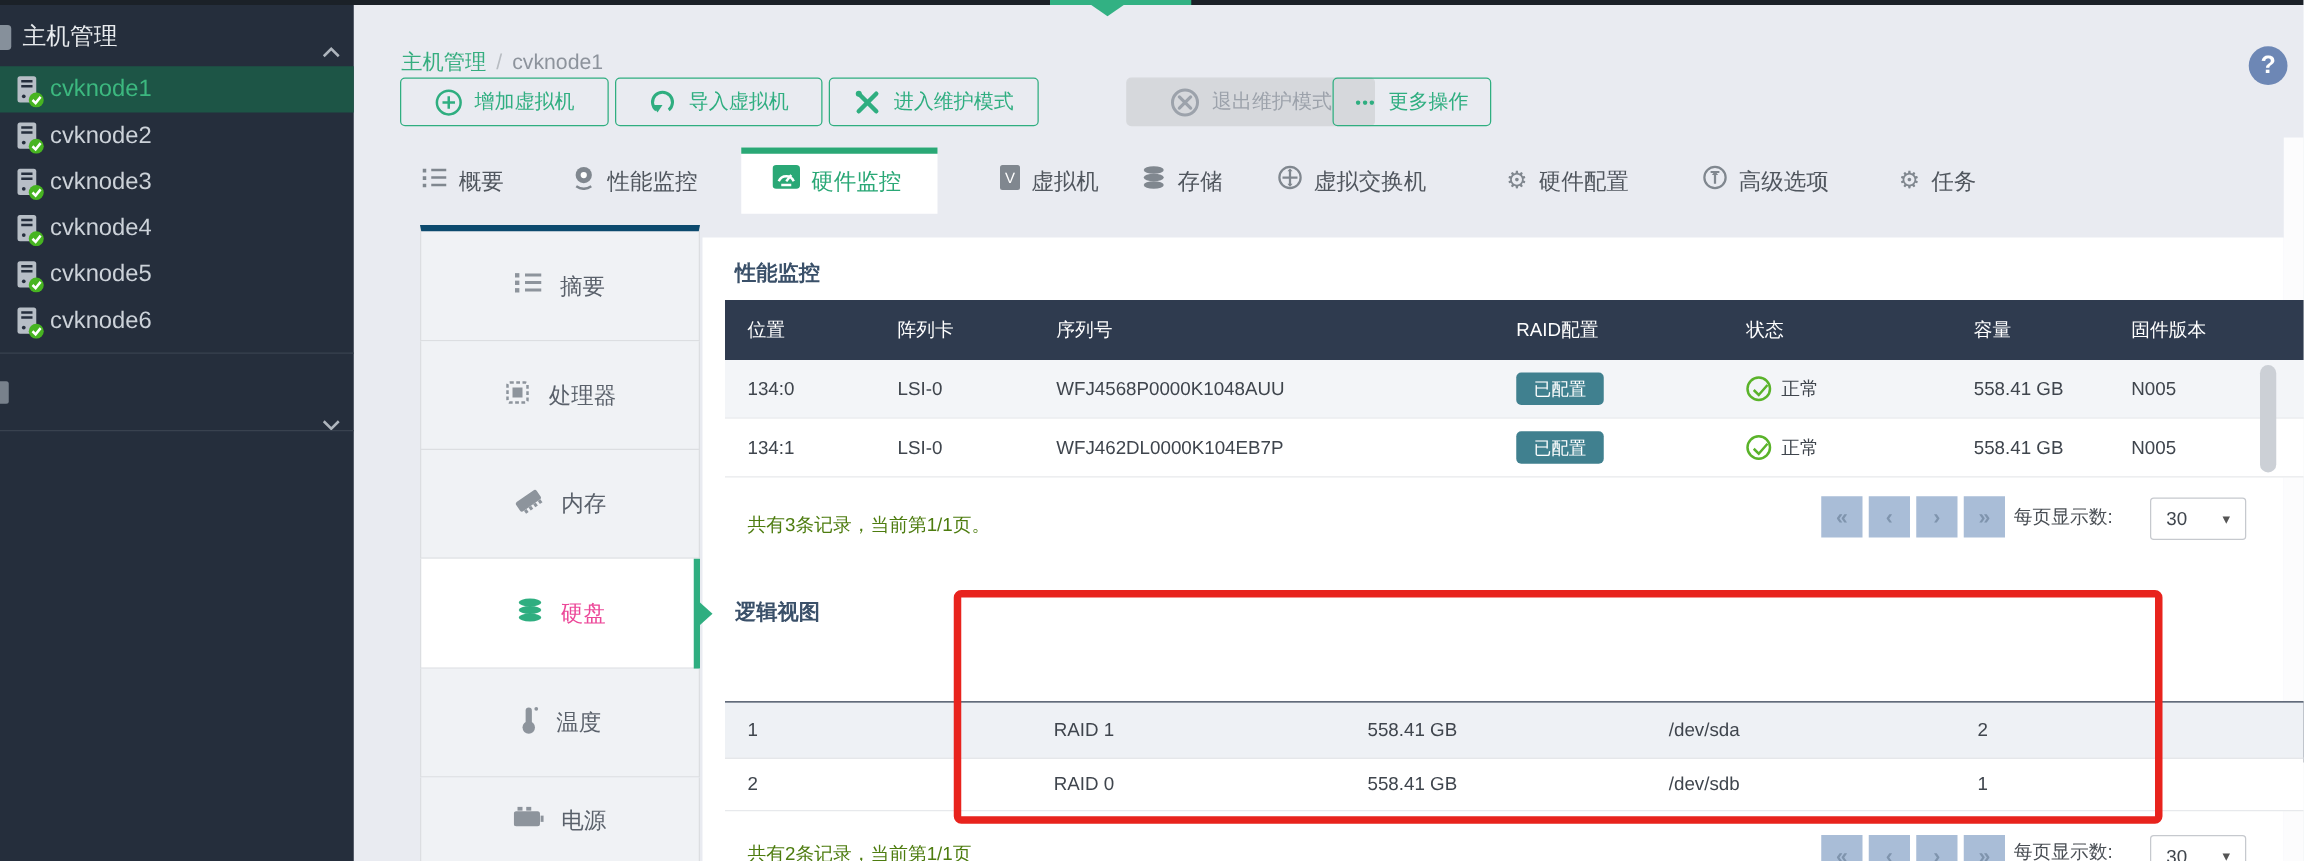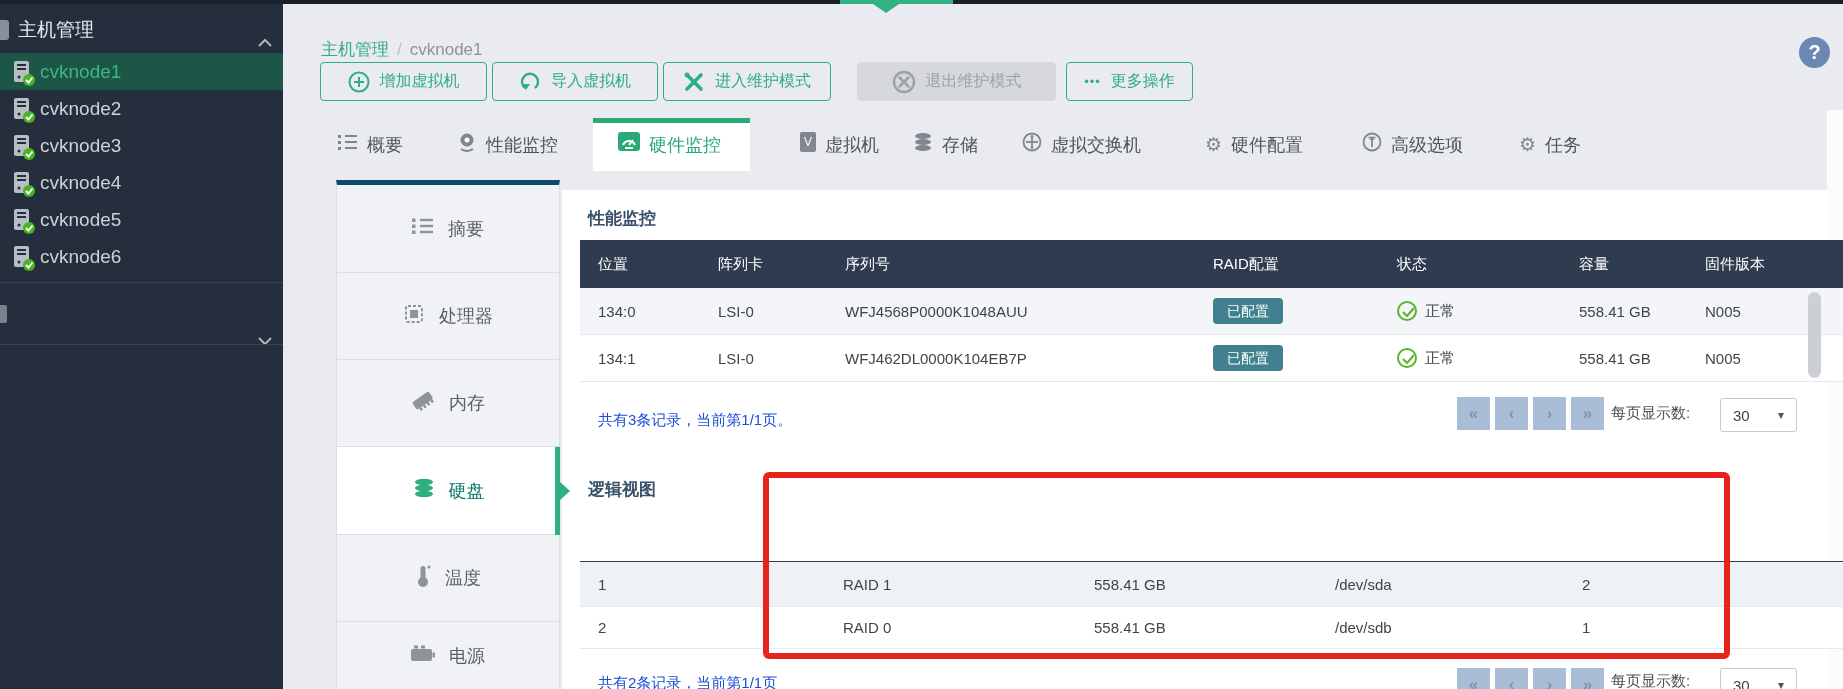--- a/index.html
+++ b/index.html
@@ -35,36 +35,36 @@
   .breadcrumb{left:321px;top:38px;font-size:17px;}
   .bc-root{color:#35ad7f;cursor:pointer;}
   .bc-sep{color:#b8bcc2;padding:0 8px;}
   .bc-cur{color:#8d939c;}
   .help-btn{left:1799px;top:37px;width:31px;height:31px;border-radius:50%;background:#6d87b5;color:#fff;
     font-size:20px;font-weight:bold;text-align:center;line-height:31px;cursor:pointer;}
 
   
   .btn{position:absolute;top:62px;height:39px;border:1px solid #2fae80;border-radius:4px;color:#2fae80;
     font-size:16px;display:flex;align-items:center;justify-content:center;gap:10px;cursor:pointer;background:transparent;}
-  .btn.disabled{background:#d6d8dc;border-color:#d6d8dc;color:#9ca2ab;cursor:default;}
+  .btn.disabled{background:#d6d8dc;border-color:#d6d8dc;color:#9ca2ab;cursor:default;margin-left:44px;}
   .btn svg{display:block;}
 
   
   .tab{position:absolute;top:118px;height:53px;display:flex;align-items:center;gap:9px;
     font-size:18px;color:#50565e;cursor:pointer;}
   .tab-active-box{left:593px;top:118px;width:157px;height:53px;background:#fff;}
   .tab-active-bar{left:593px;top:118px;width:157px;height:5px;background:#2aa876;}
   .tab.active{color:#2aa876;}
   .tab .g{font-size:19px;color:#80878f;line-height:1;}
 
   
   .hw-item{position:absolute;left:336px;width:224px;background:#f0f2f5;border:1px solid #dcdee1;border-top:none;
     display:flex;align-items:center;justify-content:center;gap:14px;font-size:18px;color:#5a616b;cursor:pointer;}
   .hw-item.first{border-top:5px solid #0c4a6e;}
-  .hw-item.active{background:#fff;color:#0f766e;border-right:none;}
+  .hw-item.active{background:#fff;color:#ec4899;border-right:none;}
   .hw-active-bar{position:absolute;left:555px;width:5px;background:#2fae80;}
   .hw-active-tri{position:absolute;left:560px;width:0;height:0;border-top:9px solid transparent;border-bottom:9px solid transparent;border-left:10px solid #2fae80;}
 
   
   .panel{left:562px;top:190px;width:1265px;height:499px;background:#fff;}
   .rightstrip{left:1827px;top:110px;width:16px;height:579px;background:#fcfcfd;}
   .sec-title{position:absolute;left:588px;font-size:17px;color:#3a5069;font-weight:bold;}
 
   
   .tbl{position:absolute;left:580px;width:1327px;}
@@ -78,21 +78,21 @@
   .stripe2{background:#fff;}
   .burger{position:absolute;right:13px;top:50%;transform:translateY(-50%);width:22px;cursor:pointer;padding:0 !important;}
   .burger div{height:3px;background:#fff;margin:3px 0;border-radius:1px;padding:0 !important;}
   .badge{display:inline-block;background:#40808f;color:#fff;font-size:14px;border-radius:4px;padding:6px 14px;line-height:1;}
   .status{display:flex;align-items:center;gap:8px;padding-left:18px;}
   .ring{width:20px;height:20px;border-radius:50%;border:2px solid #5ab32a;position:relative;flex:none;}
   .ring svg{position:absolute;left:3px;top:4px;}
   .vscroll{left:1808px;width:13px;background:#ccd0d6;border-radius:7px;cursor:grab;}
 
   
-  .pgsum{position:absolute;left:598px;font-size:15px;color:#1d4ed8;}
+  .pgsum{position:absolute;left:598px;font-size:15px;color:#4d7c0f;}
   .pager{position:absolute;left:1457px;display:flex;gap:5px;}
   .pgbtn{width:33px;height:33px;background:#a9bdd7;color:#7f94ad;font-size:17px;font-weight:bold;
     display:flex;align-items:center;justify-content:center;cursor:pointer;}
   .pslabel{position:absolute;left:1611px;font-size:15px;color:#4a4f55;}
   .psselect{position:absolute;left:1720px;width:77px;height:34px;border:1px solid #c6c9ce;background:#fff;border-radius:3px;
     font-size:15px;color:#3f454d;display:flex;align-items:center;justify-content:space-between;padding:0 12px;cursor:pointer;}
   .psselect .car{font-size:12px;color:#555;}
 
   
   .red-rect{left:763px;top:472px;width:967px;height:187px;border:6px solid #e8231d;border-radius:6px;pointer-events:none;z-index:50;}

